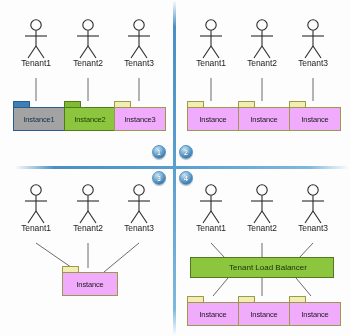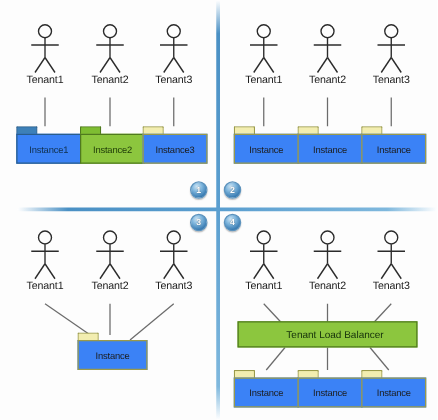--- a/index.html
+++ b/index.html
@@ -78,23 +78,23 @@
     align-items: center;
     justify-content: center;
   }
   .folder .body span {
     font-size: 7.5px;
     color: #1c1c1c;
     white-space: nowrap;
     letter-spacing: -0.15px;
   }
   .folder.yellow .tab { background: #f2edb0; border-color: #9a9a4a; }
-  .folder.yellow .body { background: #3b82f6; border-color: #9a9a4a; }
+  .folder.yellow .body { background: #f0abfc; border-color: #9a9a4a; }
   .folder.blue .tab { background: #3d80b8; border-color: #2a5d8a; }
-  .folder.blue .body { background: #3b82f6; border-color: #2a5d8a; }
+  .folder.blue .body { background: #a3a3a3; border-color: #2a5d8a; }
   .folder.blue .body span { color: #10304d; }
   .folder.green .tab { background: #7ebd32; border-color: #4f7a1e; }
   .folder.green .body { background: #8cc63e; border-color: #4f7a1e; }
   .folder.green .body span { color: #1e3a08; }
   .lb-box {
     position: absolute;
     background: #8cc63e;
     border: 1px solid #4f7a1e;
     box-sizing: border-box;
     display: flex;

